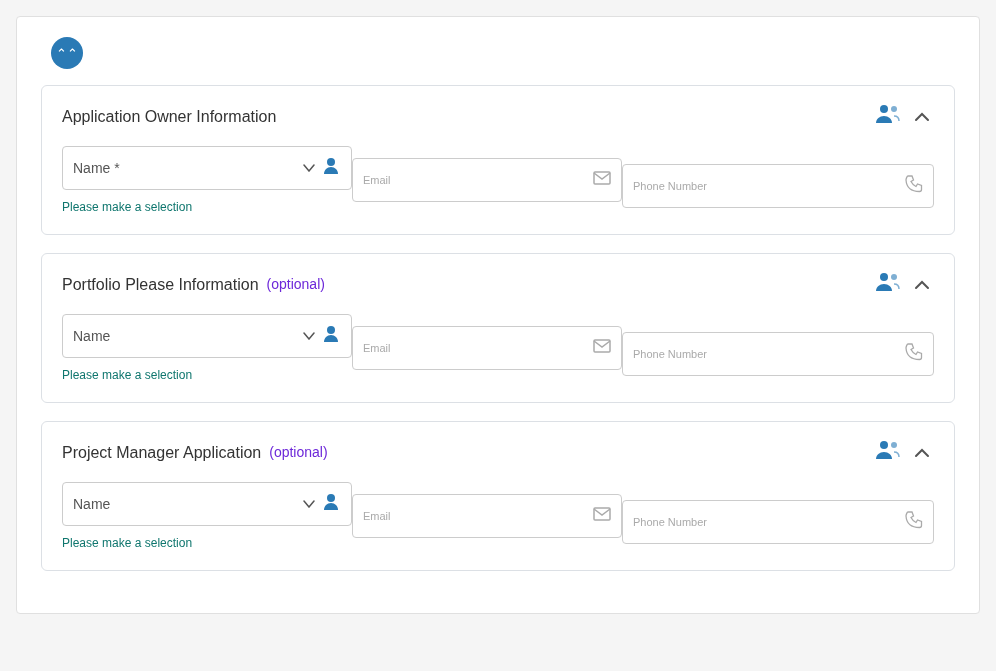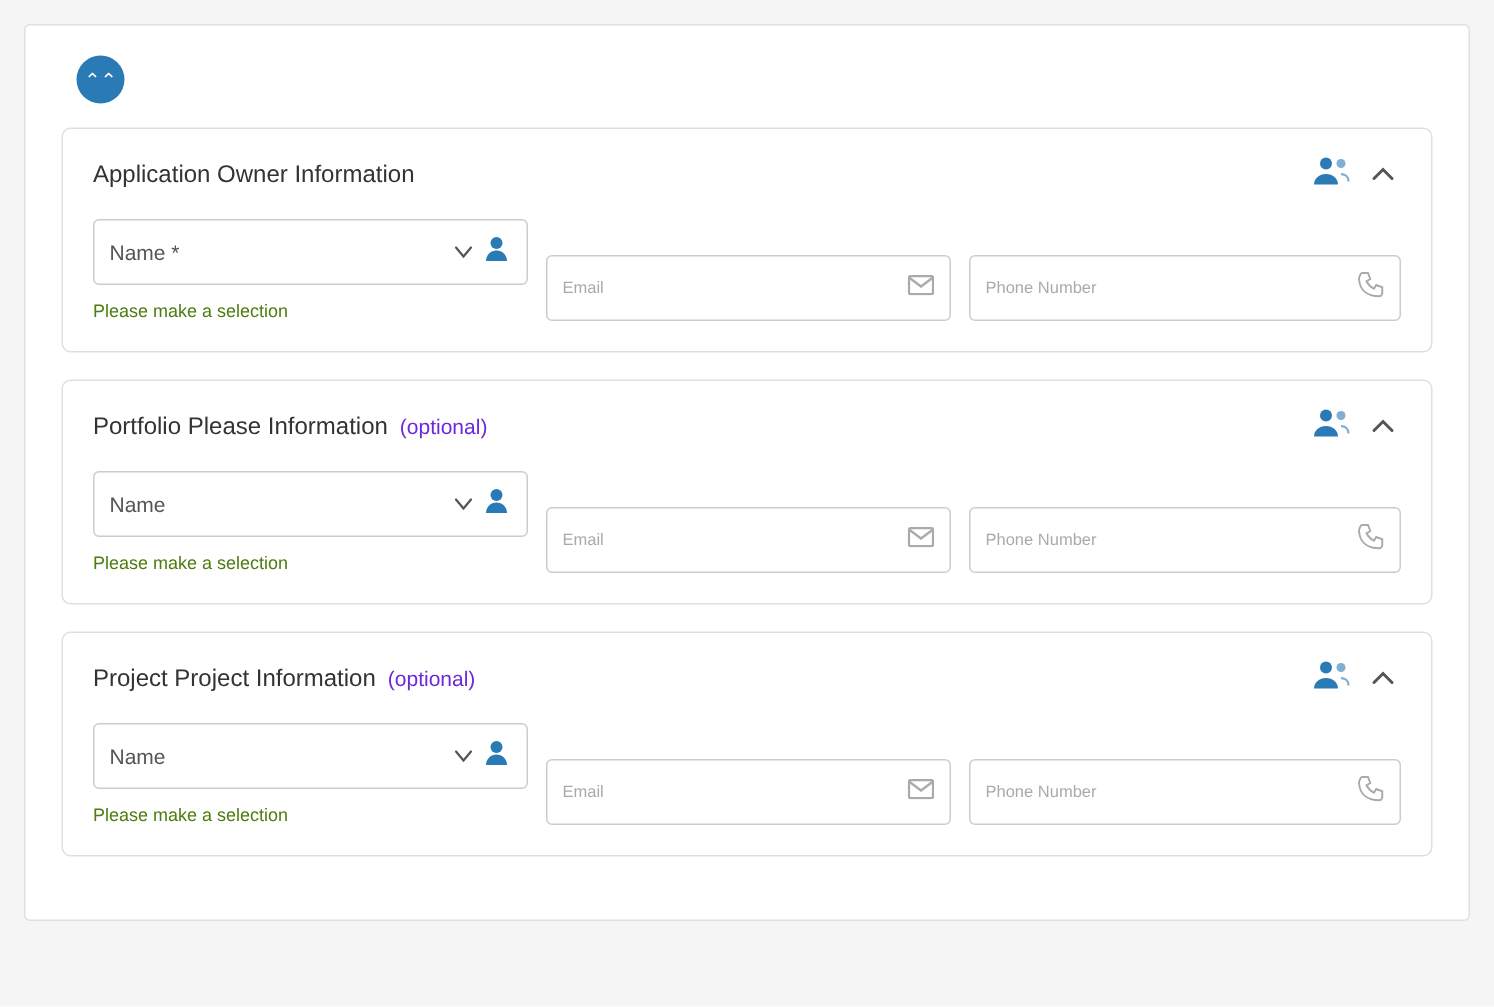--- a/index.html
+++ b/index.html
@@ -80,22 +80,22 @@
     .chevron-btn {
       background: none;
       border: none;
       cursor: pointer;
       color: #555;
       font-size: 16px;
       padding: 4px;
     }
     .form-row {
       display: flex;
-      gap: 12px;
-      align-items: flex-end;
+      gap: 0;
+      align-items: center;
     }
     .field-group {
       flex: 1;
       display: flex;
       flex-direction: column;
       gap: 6px;
     }
     .input-wrapper {
       border: 1px solid #ccc;
       border-radius: 4px;
@@ -143,21 +143,21 @@
       color: #555;
       font-size: 12px;
       margin: 0 6px;
     }
     .dropdown-user-icon {
       color: #2a7ab5;
       font-size: 18px;
     }
     .helper-text {
       font-size: 12px;
-      color: #4d7c0f;
+      color: #0f766e;
       margin-top: 4px;
     }
     .name-field {
       flex: 0 0 290px;
     }
     .email-field {
       flex: 0 0 270px;
     }
     .phone-field {
       flex: 1;
@@ -297,21 +297,21 @@
                 <path d="M3 1h4l1.5 4-2.5 1.5c1 2 3 4 5 5L12.5 9l4 1.5v4c0 1-1 2-2 2C6 16.5 1.5 12 1 5c0-1 1-4 2-4z" stroke="#aaa" stroke-width="1.3" fill="none"></path>
               </svg>
             </span>
           </div>
         </div>
       </div>
     </div>
       <div class="card">
       <div class="card-header">
         <div class="card-title">
-          <span>Project Project Information</span>
+          <span>Project Manager Application</span>
          <span class="optional">(optional)</span>
         </div>
         <div class="card-actions">
           <span class="person-icon">
             <svg width="26" height="24" viewBox="0 0 26 24" fill="none" xmlns="http://www.w3.org/2000/svg">
               <circle cx="10" cy="7" r="4" fill="#2a7ab5"></circle>
               <path d="M2 21c0-4 3.6-7 8-7s8 3 8 7" fill="#2a7ab5"></path>
               <circle cx="20" cy="7" r="3" fill="#2a7ab5" opacity="0.6"></circle>
               <path d="M20 14c2.5 0 5 1.5 5 5" stroke="#2a7ab5" stroke-width="1.5" fill="none" opacity="0.6"></path>
             </svg>

